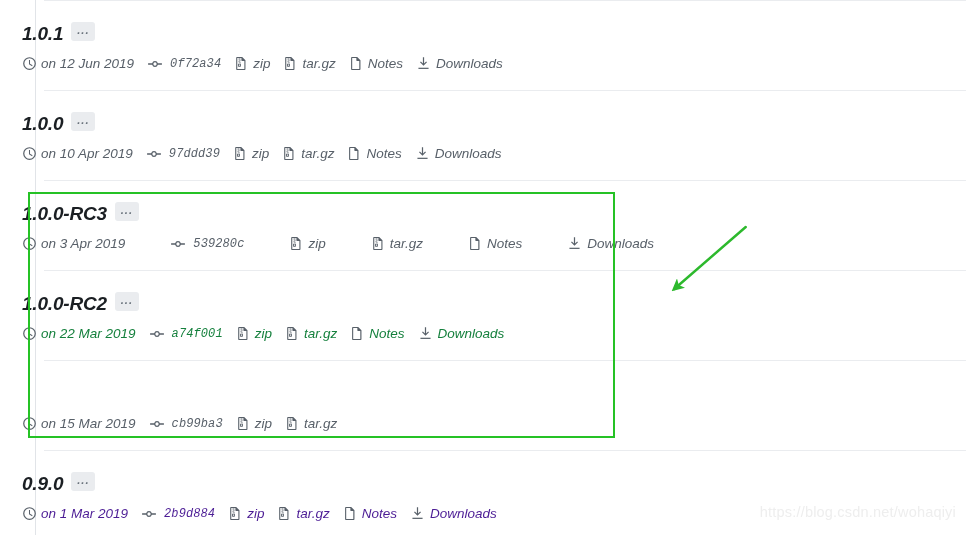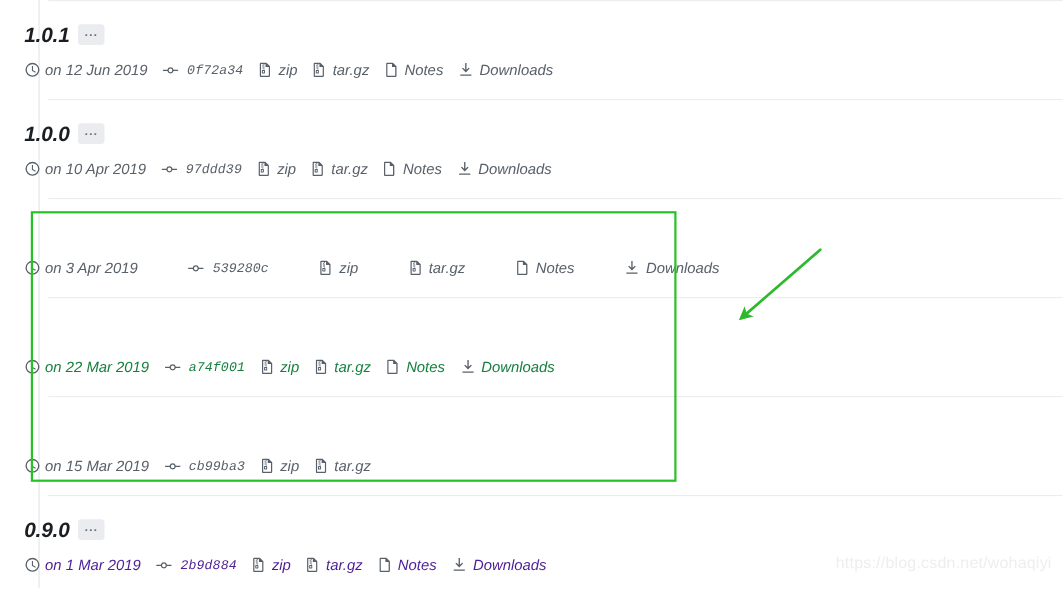--- a/index.html
+++ b/index.html
@@ -269,20 +269,21 @@
             <path d="M7.35 1.4h1.3v6.6l2.15-2.15.92.92L8 10.5 4.28 6.77l.92-.92L7.35 8z"></path>
             <path d="M2.6 12.5h10.8v1.3H2.6z"></path>
           </svg>
         </span>
         <span class="mi-label">Downloads</span>
       </span>
     </div>
     <div class="release-row" style="top: 180px; height: 90px;">
       <div class="divider" style="background: rgb(234, 236, 239);"></div>
     </div>
+    <div class="release-title" style="top: 202px; color: rgb(27, 31, 35);"><span class="ver">1.0.0-RC3</span><span class="ellipsis-badge">...</span></div>
     <div class="release-meta" style="top: 236px; color: rgb(88, 96, 105); gap: 32px;">
       <span class="meta-item date">
         <span class="ico">
           <svg width="15" height="15" viewBox="0 0 16 16" fill="#586069" aria-hidden="true">
             <path d="M8 1.2a6.8 6.8 0 1 0 0 13.6A6.8 6.8 0 0 0 8 1.2zm0 1.3a5.5 5.5 0 1 1 0 11 5.5 5.5 0 0 1 0-11z"></path>
             <path d="M7.45 4.2h1.1v4.1l2.7 1.6-.55.95L7.45 8.9z"></path>
           </svg>
         </span>
         <span class="mi-label">on 3 Apr 2019</span>
       </span>
@@ -328,20 +329,21 @@
             <path d="M7.35 1.4h1.3v6.6l2.15-2.15.92.92L8 10.5 4.28 6.77l.92-.92L7.35 8z"></path>
             <path d="M2.6 12.5h10.8v1.3H2.6z"></path>
           </svg>
         </span>
         <span class="mi-label">Downloads</span>
       </span>
     </div>
     <div class="release-row" style="top: 270px; height: 90px;">
       <div class="divider" style="background: rgb(234, 236, 239);"></div>
     </div>
+    <div class="release-title" style="top: 292px; color: rgb(27, 31, 35);"><span class="ver">1.0.0-RC2</span><span class="ellipsis-badge">...</span></div>
     <div class="release-meta" style="top: 326px; color: #15803d;">
       <span class="meta-item date">
         <span class="ico">
           <svg width="15" height="15" viewBox="0 0 16 16" fill="#586069" aria-hidden="true">
             <path d="M8 1.2a6.8 6.8 0 1 0 0 13.6A6.8 6.8 0 0 0 8 1.2zm0 1.3a5.5 5.5 0 1 1 0 11 5.5 5.5 0 0 1 0-11z"></path>
             <path d="M7.45 4.2h1.1v4.1l2.7 1.6-.55.95L7.45 8.9z"></path>
           </svg>
         </span>
         <span class="mi-label">on 22 Mar 2019</span>
       </span>

